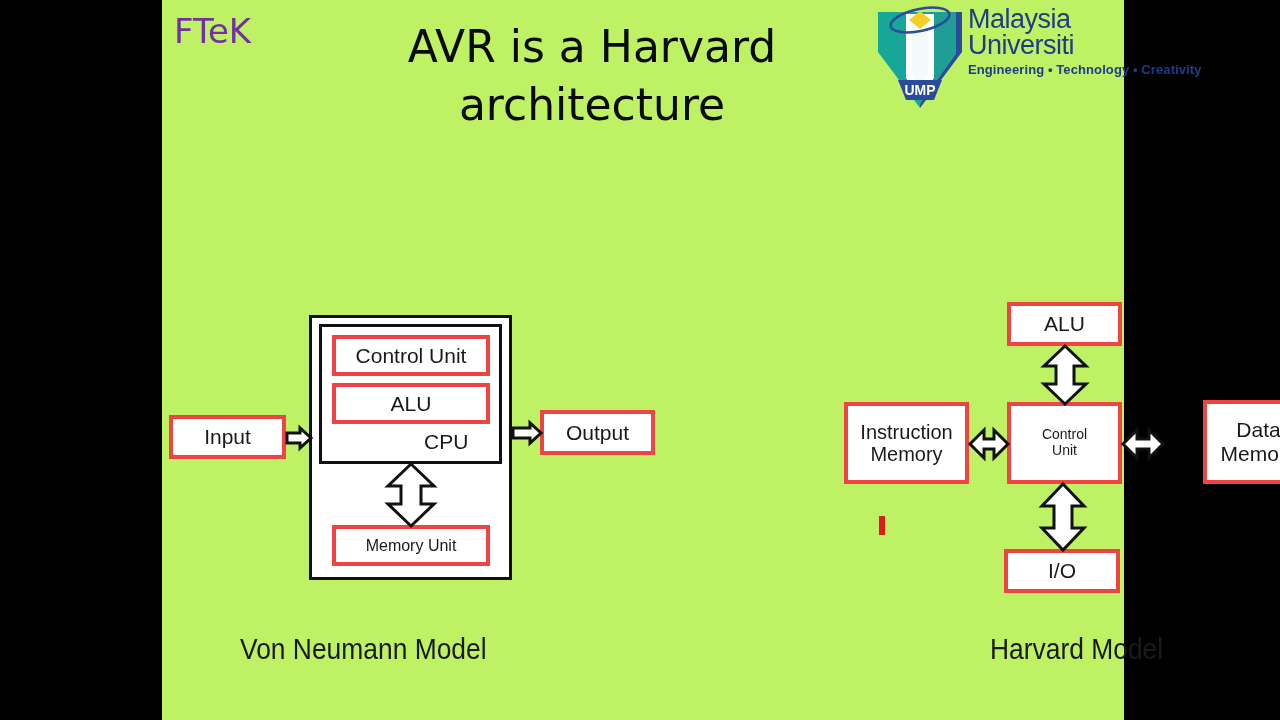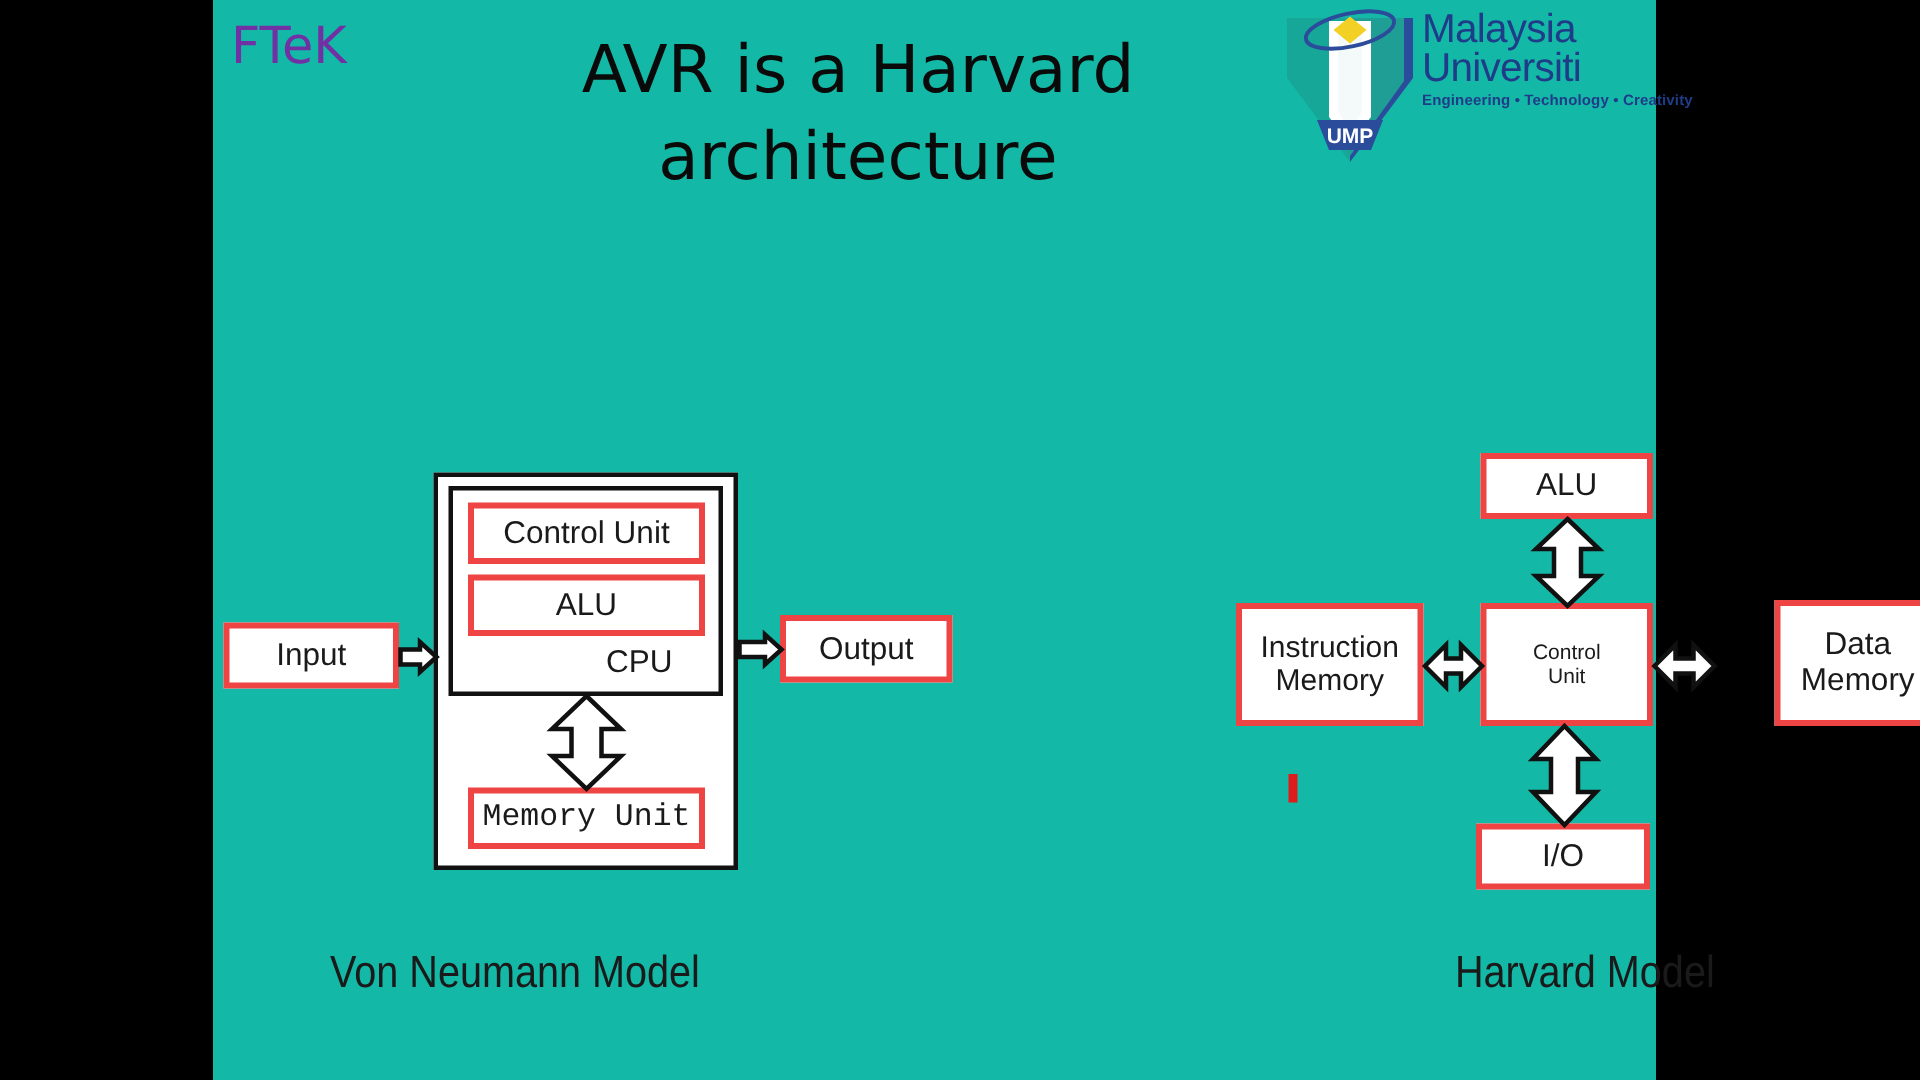--- a/index.html
+++ b/index.html
@@ -24,25 +24,25 @@
     top: 0;
     height: 720px;
     background: #000000;
   }
   .bar-left  { left: 0;    width: 158px; }
   .bar-right { left: 1120px; width: 160px; }
 
   
   #slide {
     position: absolute;
-    left: 142px;
+    left: 162px;
     top: 0;
     width: 962px;
     height: 720px;
-    background: #14b8a6;
+    background: #bef264;
   }
 
   
   #ftek {
     position: absolute;
     left: 12px;
     top: 14px;
     font-family: "DejaVu Sans", sans-serif;
     font-size: 34px;
     letter-spacing: 0px;
@@ -97,21 +97,21 @@
     white-space: nowrap;
   }
   #ump-words .wl.pahang {
     font-weight: 700;
     letter-spacing: -1px;
   }
   #ump-tagline {
     display: block;
     margin-top: 3px;
     font-family: "Liberation Sans", sans-serif;
-    font-size: 10px;
+    font-size: 13px;
     font-weight: 700;
     color: #1F3C88;
     letter-spacing: 0.1px;
     white-space: nowrap;
   }
 
   
   .dbox {
     position: absolute;
     box-sizing: border-box;
@@ -158,21 +158,21 @@
   #vn-cpu-label {
     position: absolute;
     left: 262px;
     top: 140px;
     font-family: "Liberation Sans", sans-serif;
     font-size: 21px;
     color: #1a1a1a;
   }
   #vn-control-unit { left: 170px; top: 45px;  width: 158px; height: 41px; font-size: 21px; }
   #vn-alu          { left: 170px; top: 93px;  width: 158px; height: 41px; font-size: 21px; }
-  #vn-memory-unit  { left: 170px; top: 235px; width: 158px; height: 41px; font-size: 21px; font-family: Liberation Mono, monospace; }
+  #vn-memory-unit  { left: 170px; top: 235px; width: 158px; height: 41px; font-size: 16px; }
   #vn-input        { left: 7px;   top: 125px; width: 117px; height: 44px; font-size: 21px; }
   #vn-output       { left: 378px; top: 120px; width: 115px; height: 45px; font-size: 21px; }
 
   
   #harvard {
     position: absolute;
     left: 660px;
     top: 290px;
     width: 470px;
     height: 320px;

